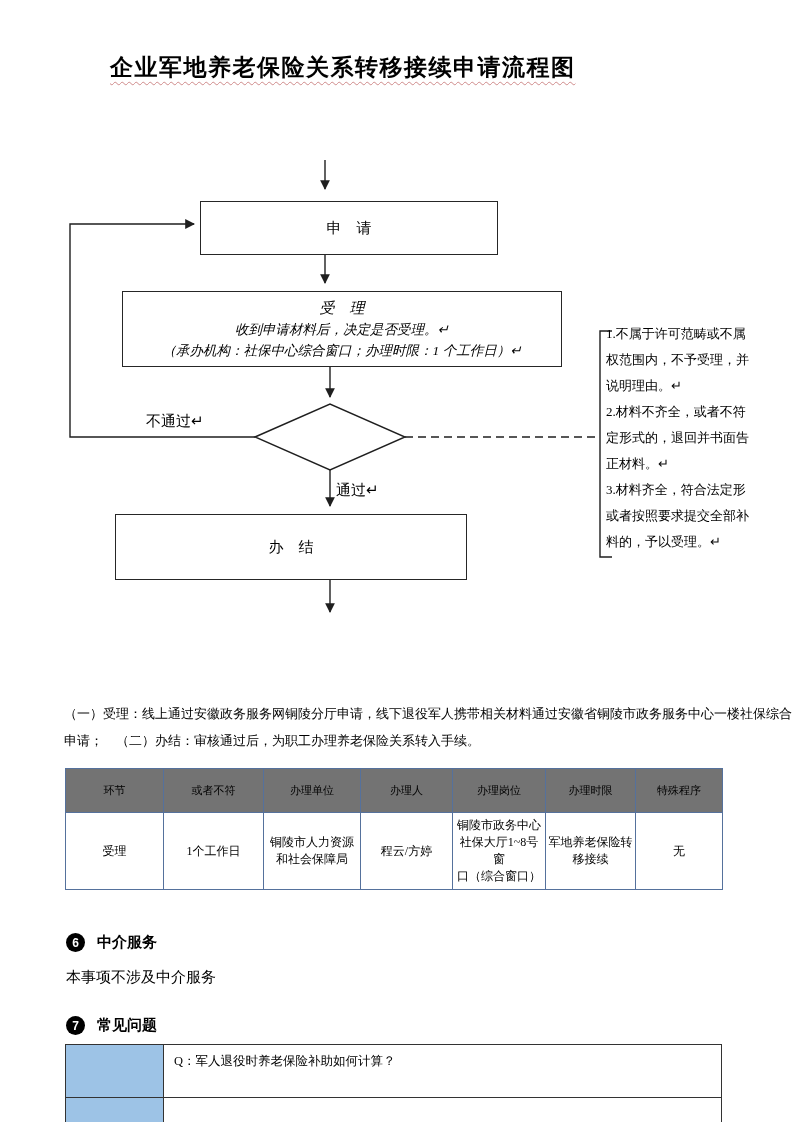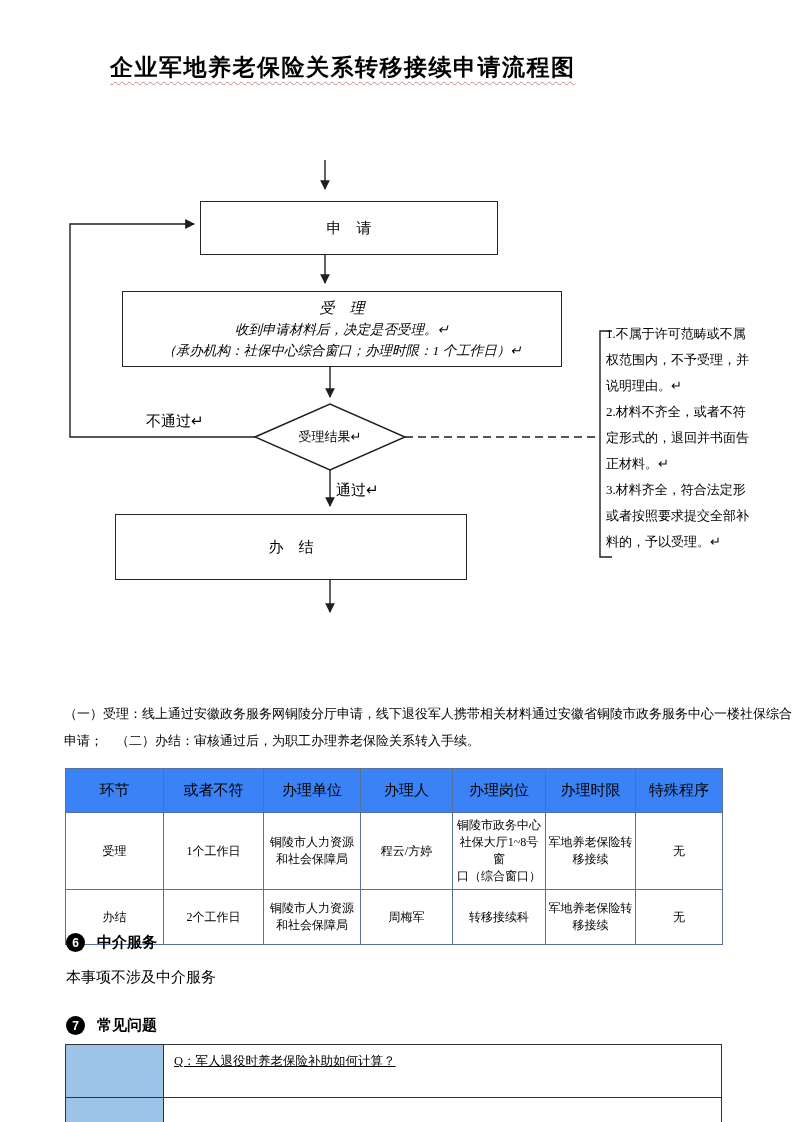--- a/index.html
+++ b/index.html
@@ -38,38 +38,38 @@
   }
   .process-table {
     position:absolute; left:65px; top:768px; width:657px;
     border-collapse:collapse; table-layout:fixed;
   }
   .process-table th, .process-table td {
     border:1px solid #55719c; text-align:center; vertical-align:middle;
     font-size:12px; line-height:17px; white-space:pre-line; padding:4px 2px;
     font-weight:400; overflow:hidden;
   }
-  .process-table th { background:#3b82f6; height:35px; font-size:15px; }
+  .process-table th { background:#737373; height:35px; font-size:11px; }
   .process-table td { height:46px; }
   .section-heading {
     position:absolute; left:66px; display:flex; align-items:center; gap:12px;
     font-size:15px; font-weight:700;
   }
   .num-circle {
     display:inline-flex; width:19px; height:19px; border-radius:50%;
     background:#000; color:#fff; align-items:center; justify-content:center;
     font-family:"Liberation Sans", sans-serif; font-size:12px; font-weight:700;
   }
   .section-body { position:absolute; left:66px; margin:0; font-size:15px; }
   .qa-box {
     position:absolute; left:65px; top:1044px; width:657px; height:95px;
     box-sizing:border-box; border:1.2px solid #333;
     display:grid; grid-template-columns:98px 1fr; grid-template-rows:53px 1fr;
   }
-  .qa-cell { box-sizing:border-box;text-decoration:underline; }
+  .qa-cell { box-sizing:border-box; }
   .qa-blue { background:#9dc3e6; border-right:1px solid #333; border-bottom:1px solid #333; }
   .qa-q { border-bottom:1px solid #333; padding:8px 10px; font-size:12.5px; }
   .qa-blue2 { background:#9dc3e6; border-right:1px solid #333; }
 </style>
 </head>
 <body>
 
 <div class="page">
 
   <h1 class="page-title">企业军地养老保险关系转移接续申请流程图</h1>
@@ -97,21 +97,20 @@
   <div class="flow-box" style="left:200px; top:201px; width:298px; height:54px;">
     <div class="flow-title">申　请</div>
   </div>
 
   <div class="flow-box" style="left:122px; top:291px; width:440px; height:76px;font-style:italic;">
     <div class="flow-title">受　理</div>
     <div class="flow-body">收到申请材料后，决定是否受理。↵
 （承办机构：社保中心综合窗口；办理时限：1 个工作日）↵</div>
   </div>
 
-  <div class="decision-text">受理结果↵</div>
 
   <div class="flow-label" style="left:146px; top:412px;">不通过↵</div>
   <div class="flow-label" style="left:336px; top:481px;">通过↵</div>
 
   <div class="flow-box" style="left:115px; top:514px; width:352px; height:66px;">
     <div class="flow-title">办　结</div>
   </div>
 
 
   <div class="flow-notes">1.不属于许可范畴或不属
@@ -155,31 +154,20 @@
         <td>铜陵市人力资源
 和社会保障局</td>
         <td>程云/方婷</td>
         <td>铜陵市政务中心
 社保大厅1~8号窗
 口（综合窗口）</td>
         <td>军地养老保险转
 移接续</td>
         <td>无</td>
       </tr>
-      <tr>
-        <td>办结</td>
-        <td>2个工作日</td>
-        <td>铜陵市人力资源
-和社会保障局</td>
-        <td>周梅军</td>
-        <td>转移接续科</td>
-        <td>军地养老保险转
-移接续</td>
-        <td>无</td>
-      </tr>
     </tbody>
   </table>
 
   <div class="section-heading" style="top:933px;">
     <span class="num-circle">6</span>
     <span>中介服务</span>
   </div>
   <p class="section-body" style="top:968px;">本事项不涉及中介服务</p>
 
   <div class="section-heading" style="top:1016px;">

